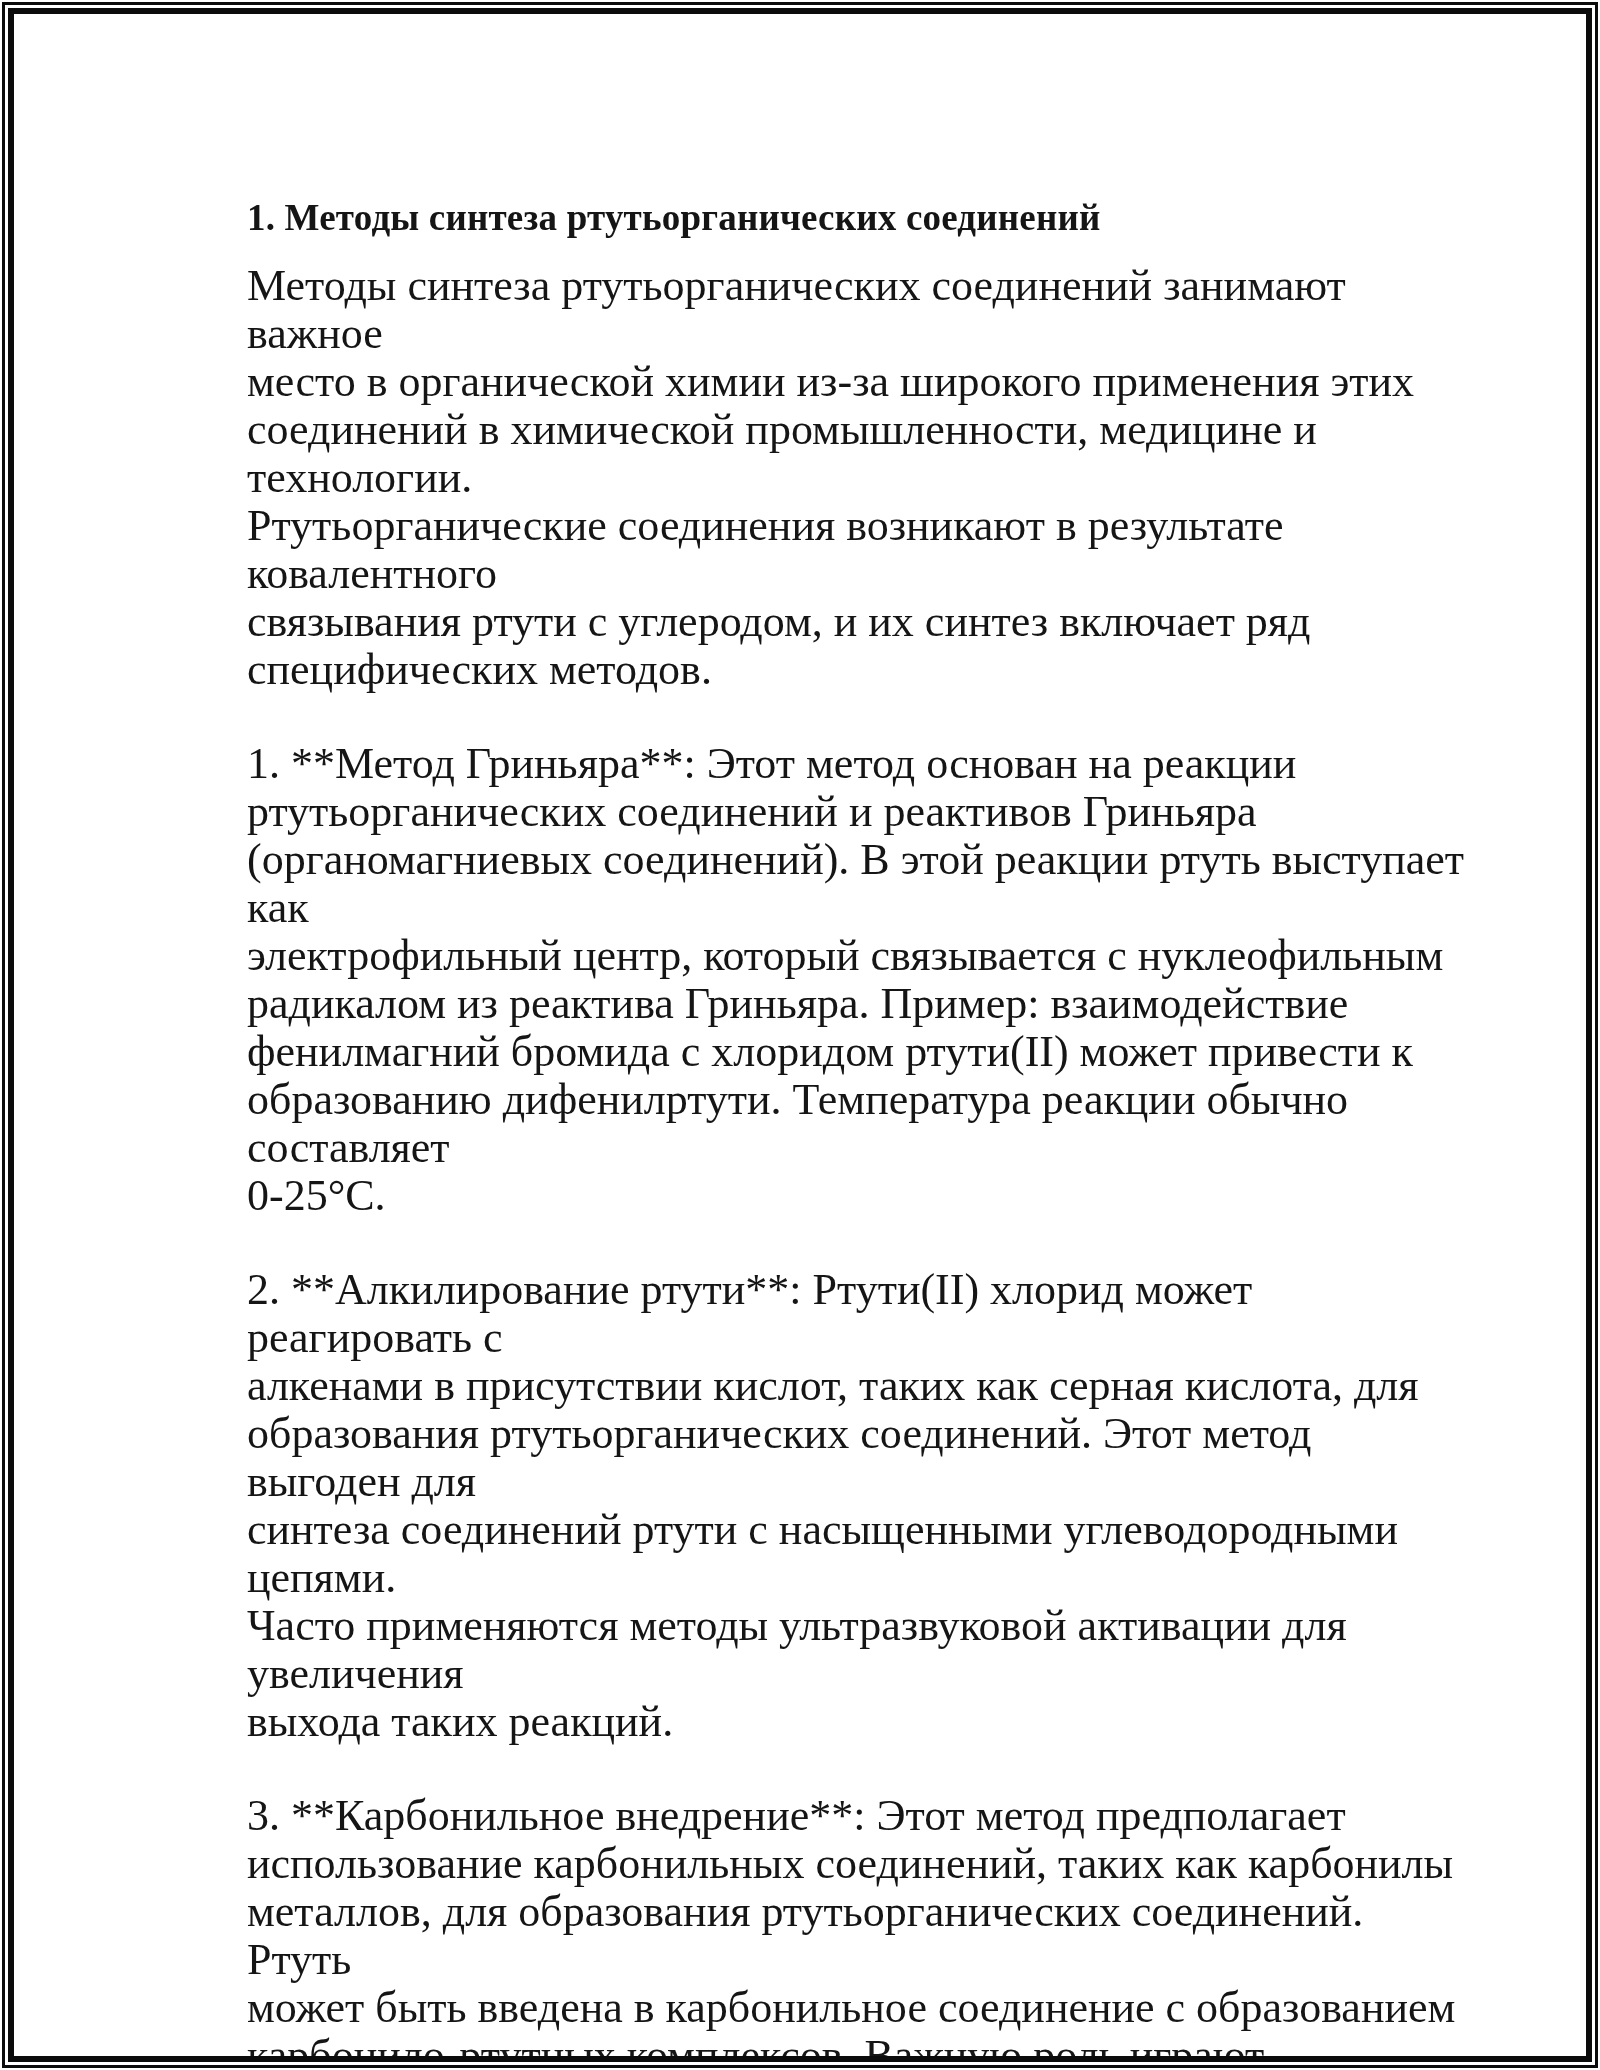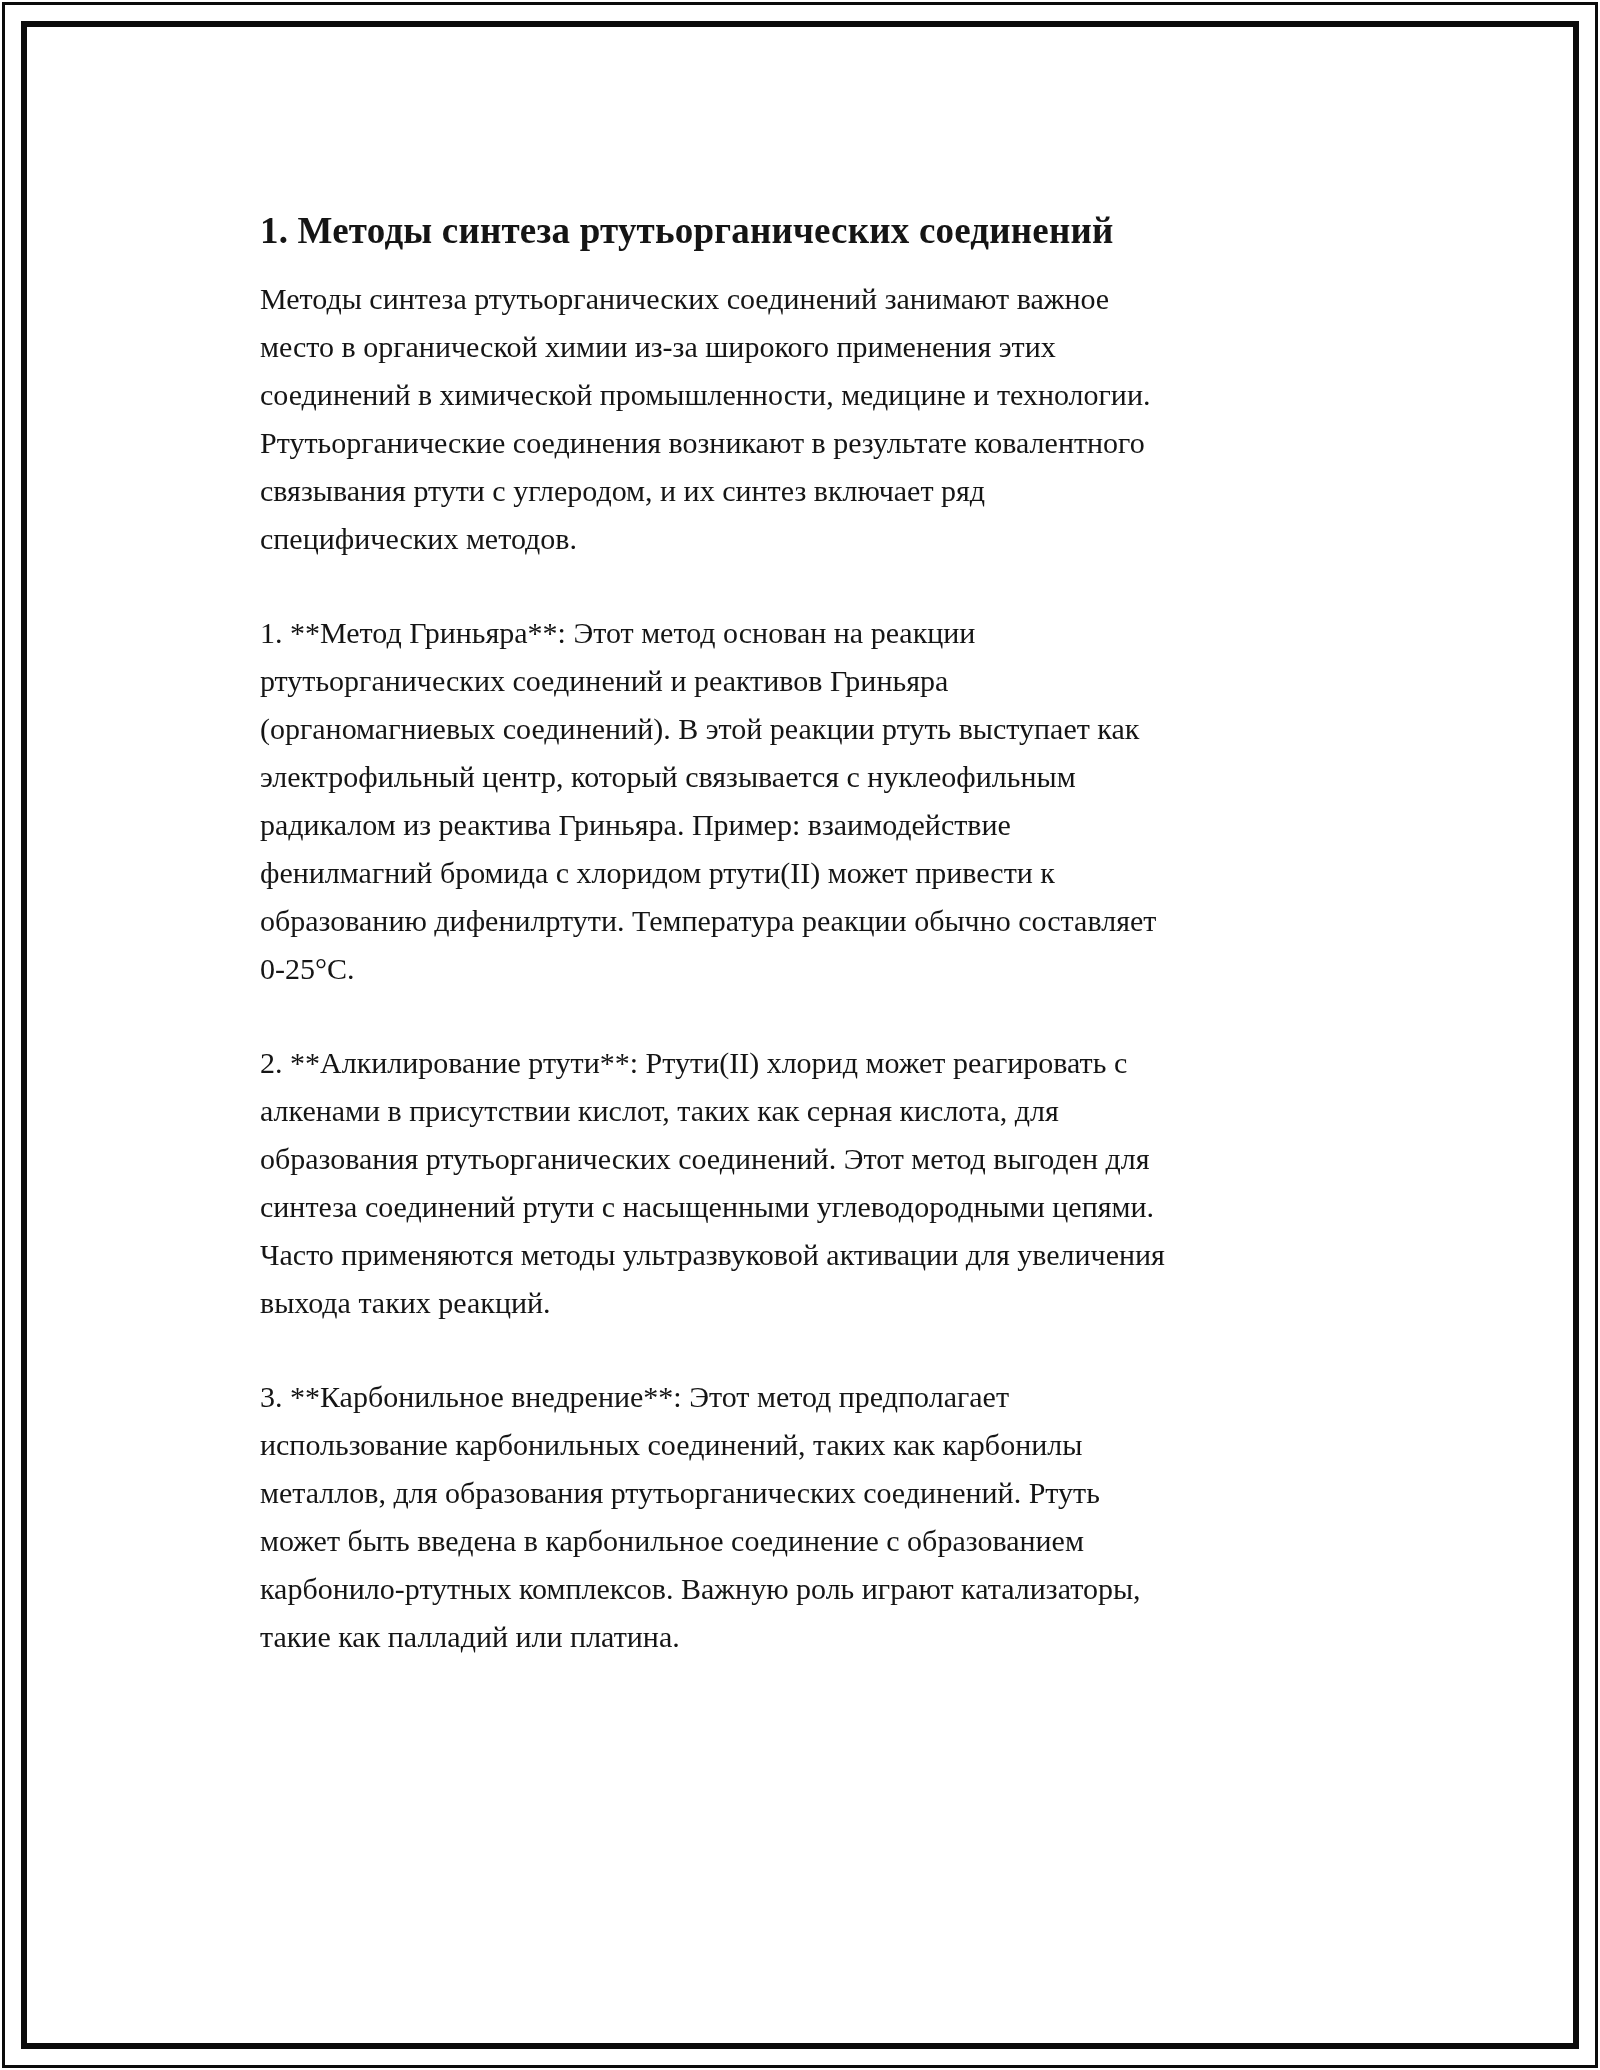--- a/index.html
+++ b/index.html
@@ -11,21 +11,21 @@
       width: 1600px;
       height: 2070px;
       box-sizing: border-box;
       padding: 2px;
       background: #ffffff;
     }
     .frame-outer {
       height: 100%;
       box-sizing: border-box;
       border: 3px solid #0b0b0b;
-      padding: 16px;
+      padding: 3px;
       background: #ffffff;
     }
     .frame-inner {
       height: 100%;
       box-sizing: border-box;
       border: 6px solid #0b0b0b;
       background: #ffffff;
       overflow: hidden;
     }
     .content {
@@ -36,21 +36,21 @@
     }
     .doc-title {
       margin: 0;
       font-size: 37px;
       line-height: 48px;
       font-weight: 700;
       letter-spacing: 0.2px;
     }
     .para {
       margin: 20px 0 0 0;
-      font-size: 30px;
+      font-size: 44px;
       line-height: 48px;
       white-space: pre-line;
     }
     .para + .para {
       margin-top: 46px;
     }
   </style>
 </head>
 <body>
 

